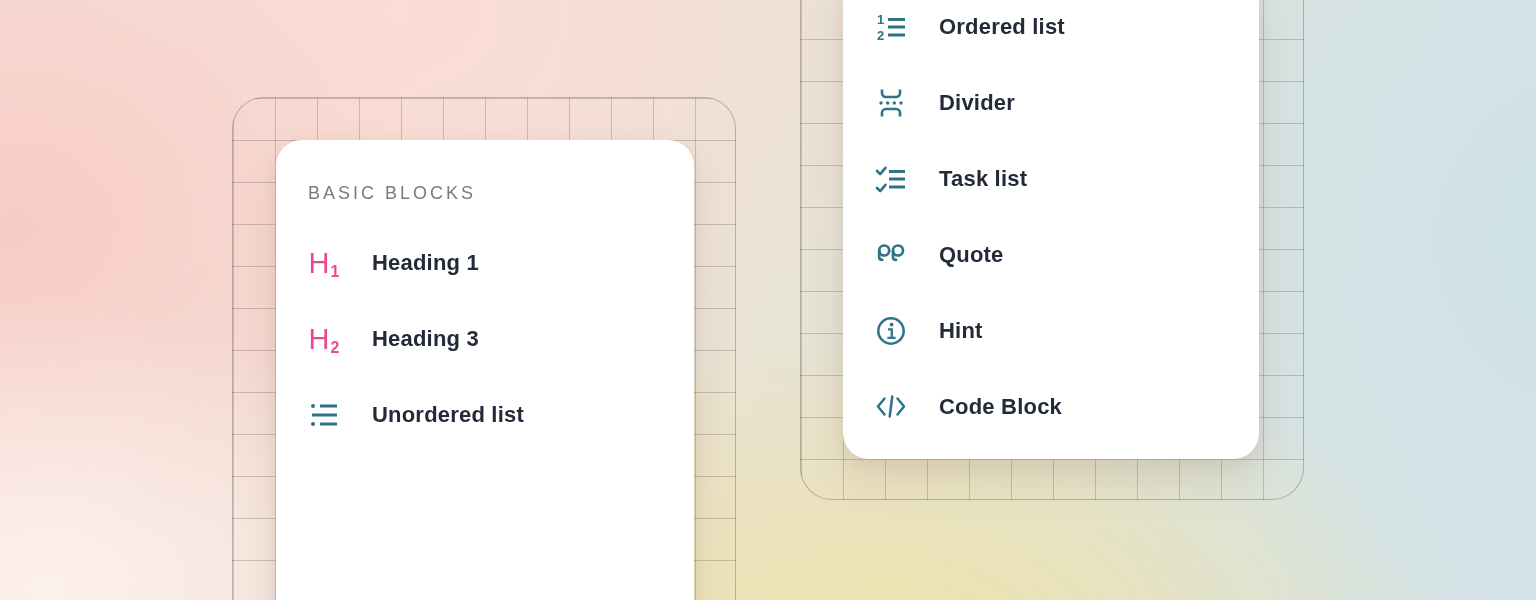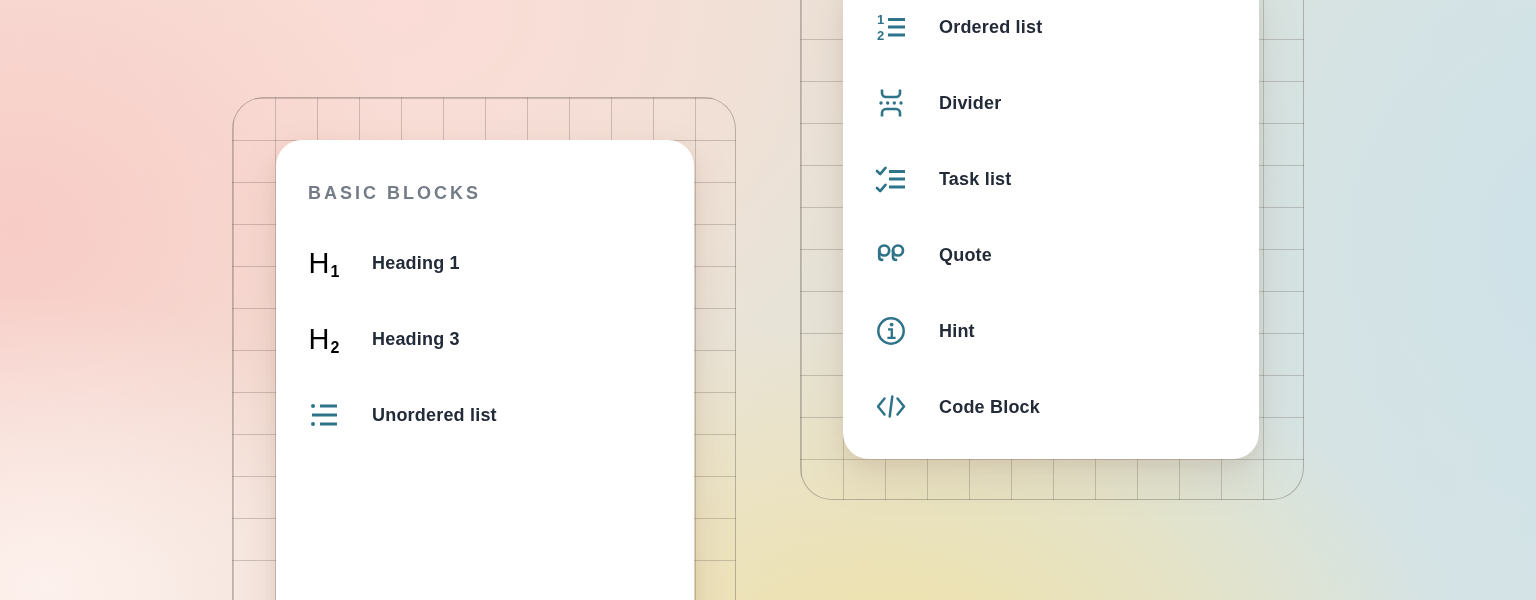--- a/index.html
+++ b/index.html
@@ -30,47 +30,47 @@
   .card{
     position:absolute;
     background:#ffffff;
     border-radius:26px;
     box-shadow: 0 18px 42px rgba(140,100,80,0.16), 0 5px 14px rgba(140,100,80,0.08);
   }
   .card.left  { left:276px; top:140px; width:418px; height:520px; }
   .card.right { left:843px; top:-24px; width:416px; height:483px; padding-top:13px; }
   .card-header{
     margin:42px 0 21px 32px;
-    font-size:18px; font-weight:700;
+    font-size:18px; font-weight:400;
     letter-spacing:3px;
     line-height:22px;
     color:#747c88;
   }
   .menu-item{
     display:flex; align-items:center;
     height:76px;
     padding-left:32px;
     gap:32px;
     cursor:pointer;
   }
   .icon-cell{
     width:32px; height:32px; flex:none;
     display:flex; align-items:center; justify-content:center;
     color:#2f7389;
   }
   .icon-cell svg{ display:block; }
   .menu-label{
-    font-size:18px; font-weight:700;
+    font-size:22px; font-weight:700;
     letter-spacing:0.2px;
     color:#232b38;
     white-space:nowrap;
   }
   .h-icon{
     font-size:29px; font-weight:400; line-height:1;
-    color:#000000;
+    color:#ec4899;
   }
   .h-sub{
     font-size:16px; font-weight:700;
     position:relative; top:4px; margin-left:1px;
   }
 </style>
 </head>
 <body>
 
 <div class="grid-panel left"></div>

